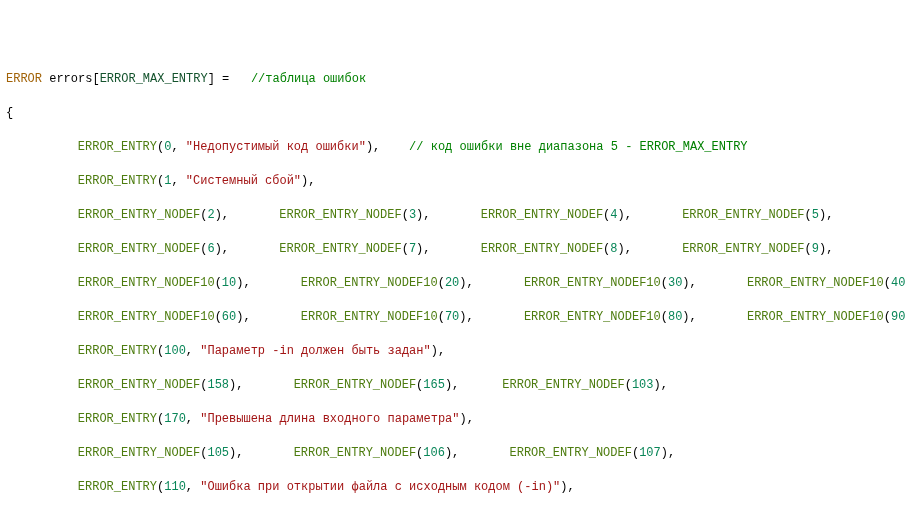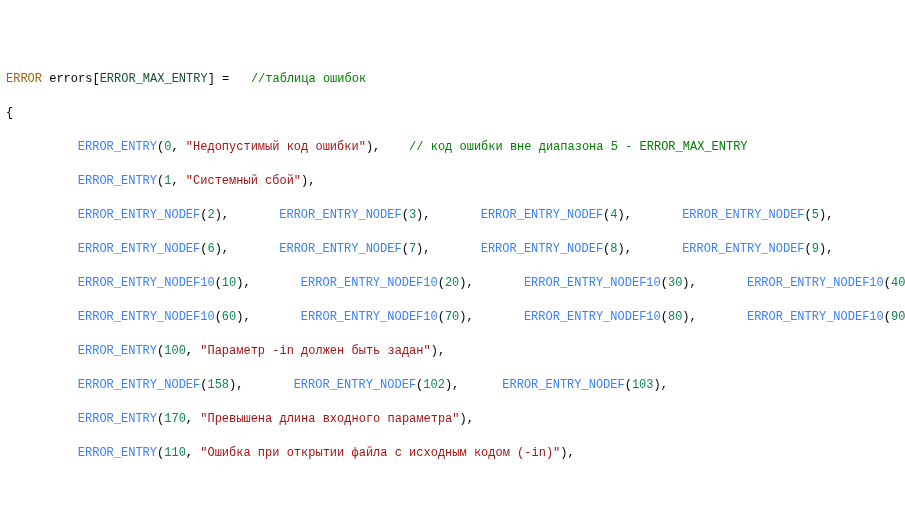--- a/index.html
+++ b/index.html
@@ -13,42 +13,43 @@
     white-space: pre;
     overflow-x: auto;
     width: 905px;
     box-sizing: border-box;
   }
   .line {
     white-space: pre;
   }
   .k  { color: #a16207; } 
   .t  { color: #14532d; } 
-  .m  { color: #3b82f6; padding-left: 43px; } 
+  .m  { color: #4d7c0f; padding-left: 43px; } 
   .n  { color: #098658; } 
   .s  { color: #a31515; } 
   .c  { color: #008000; text-align: right; } 
   .p  { color: #000000; } 
 </style>
 </head>
 <body>
 
 
 
 <div><div class="line"><span class="k">ERROR</span><span class="p"> </span><span class="p">errors</span><span class="p">[</span><span class="t">ERROR_MAX_ENTRY</span><span class="p">] = </span>  <span class="c">//таблица ошибок</span></div>
 <div class="line"><span class="p">{</span></div>
 <div class="line"><span class="p">    </span><span class="m">ERROR_ENTRY</span><span class="p">(</span><span class="n">0</span><span class="p">, </span><span class="s">"Недопустимый код ошибки"</span><span class="p">),    </span><span class="c">// код ошибки вне диапазона 5 - ERROR_MAX_ENTRY</span></div>
 <div class="line"><span class="p">    </span><span class="m">ERROR_ENTRY</span><span class="p">(</span><span class="n">1</span><span class="p">, </span><span class="s">"Системный сбой"</span><span class="p">),</span></div>
 <div class="line"><span class="p">    </span><span class="m">ERROR_ENTRY_NODEF</span><span class="p">(</span><span class="n">2</span><span class="p">), </span><span class="m">ERROR_ENTRY_NODEF</span><span class="p">(</span><span class="n">3</span><span class="p">), </span><span class="m">ERROR_ENTRY_NODEF</span><span class="p">(</span><span class="n">4</span><span class="p">), </span><span class="m">ERROR_ENTRY_NODEF</span><span class="p">(</span><span class="n">5</span><span class="p">),</span></div>
 <div class="line"><span class="p">    </span><span class="m">ERROR_ENTRY_NODEF</span><span class="p">(</span><span class="n">6</span><span class="p">), </span><span class="m">ERROR_ENTRY_NODEF</span><span class="p">(</span><span class="n">7</span><span class="p">), </span><span class="m">ERROR_ENTRY_NODEF</span><span class="p">(</span><span class="n">8</span><span class="p">), </span><span class="m">ERROR_ENTRY_NODEF</span><span class="p">(</span><span class="n">9</span><span class="p">),</span></div>
 <div class="line"><span class="p">    </span><span class="m">ERROR_ENTRY_NODEF10</span><span class="p">(</span><span class="n">10</span><span class="p">), </span><span class="m">ERROR_ENTRY_NODEF10</span><span class="p">(</span><span class="n">20</span><span class="p">), </span><span class="m">ERROR_ENTRY_NODEF10</span><span class="p">(</span><span class="n">30</span><span class="p">), </span><span class="m">ERROR_ENTRY_NODEF10</span><span class="p">(</span><span class="n">40</span><span class="p">), </span><span class="m">ERROR_ENTRY_NODEF10</span><span class="p">(</span><span class="n">50</span></div>
 <div class="line"><span class="p">    </span><span class="m">ERROR_ENTRY_NODEF10</span><span class="p">(</span><span class="n">60</span><span class="p">), </span><span class="m">ERROR_ENTRY_NODEF10</span><span class="p">(</span><span class="n">70</span><span class="p">), </span><span class="m">ERROR_ENTRY_NODEF10</span><span class="p">(</span><span class="n">80</span><span class="p">), </span><span class="m">ERROR_ENTRY_NODEF10</span><span class="p">(</span><span class="n">90</span><span class="p">),</span></div>
 <div class="line"><span class="p">    </span><span class="m">ERROR_ENTRY</span><span class="p">(</span><span class="n">100</span><span class="p">, </span><span class="s">"Параметр -in должен быть задан"</span><span class="p">),</span></div>
-<div class="line"><span class="p">    </span><span class="m">ERROR_ENTRY_NODEF</span><span class="p">(</span><span class="n">158</span><span class="p">), </span><span class="m">ERROR_ENTRY_NODEF</span><span class="p">(</span><span class="n">102</span><span class="p">),</span><span class="m">ERROR_ENTRY_NODEF</span><span class="p">(</span><span class="n">103</span><span class="p">),</span></div>
+<div class="line"><span class="p">    </span><span class="m">ERROR_ENTRY_NODEF</span><span class="p">(</span><span class="n">158</span><span class="p">), </span><span class="m">ERROR_ENTRY_NODEF</span><span class="p">(</span><span class="n">165</span><span class="p">),</span><span class="m">ERROR_ENTRY_NODEF</span><span class="p">(</span><span class="n">103</span><span class="p">),</span></div>
 <div class="line"><span class="p">    </span><span class="m">ERROR_ENTRY</span><span class="p">(</span><span class="n">170</span><span class="p">, </span><span class="s">"Превышена длина входного параметра"</span><span class="p">),</span></div>
+<div class="line"><span class="p">    </span><span class="m">ERROR_ENTRY_NODEF</span><span class="p">(</span><span class="n">105</span><span class="p">), </span><span class="m">ERROR_ENTRY_NODEF</span><span class="p">(</span><span class="n">106</span><span class="p">), </span><span class="m">ERROR_ENTRY_NODEF</span><span class="p">(</span><span class="n">107</span><span class="p">),</span></div>
 <div class="line"><span class="p">    </span><span class="m">ERROR_ENTRY</span><span class="p">(</span><span class="n">110</span><span class="p">, </span><span class="s">"Ошибка при открытии файла с исходным кодом (-in)"</span><span class="p">),</span></div>
 
 
 
 
 
 
 
 
 

